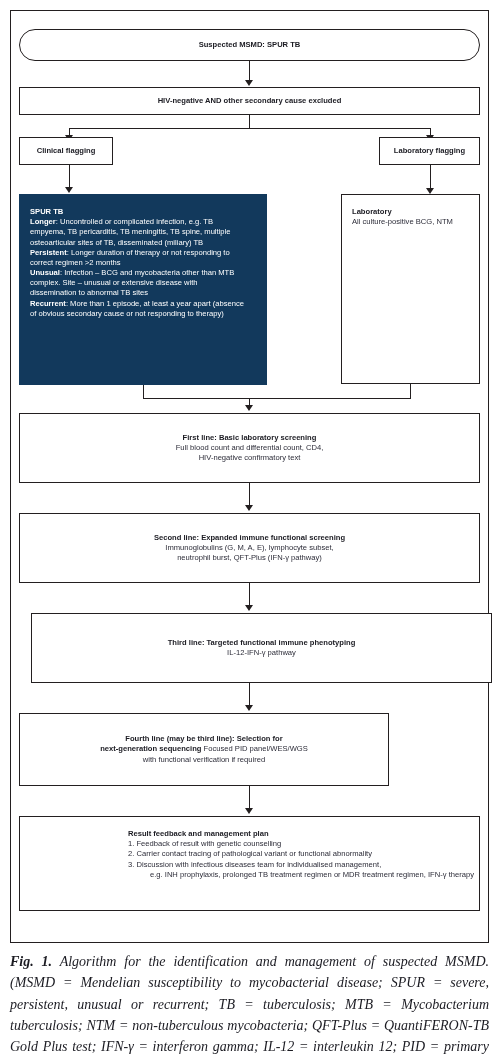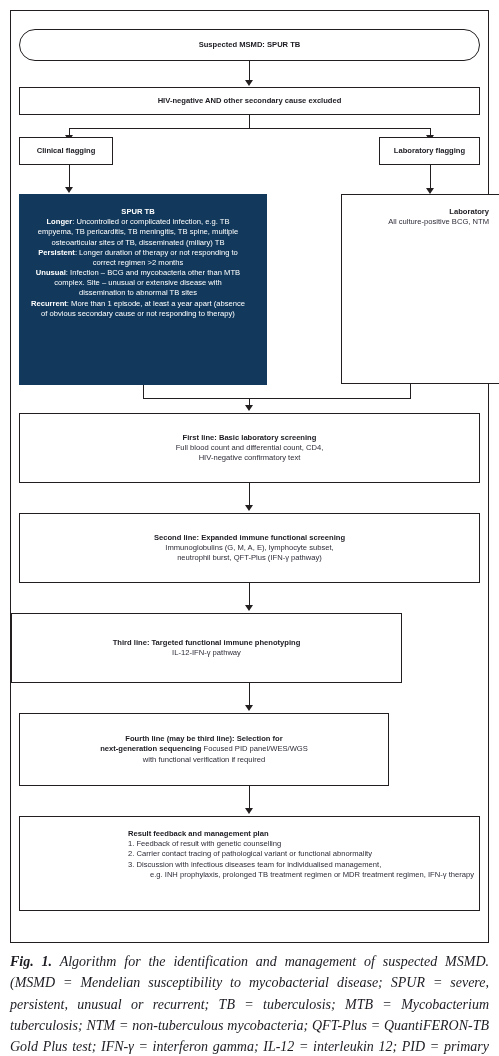--- a/index.html
+++ b/index.html
@@ -52,21 +52,21 @@
   .t-line { display: block; }
 
   
   .node.navy {
     background: #12395c;
     border: none;
     color: #ffffff;
     justify-content: flex-start;
   }
   .node.navy .t-bold { color: #ffffff; }
-  .node.navy .pad { padding: 13px 21px 0 11px; text-align: center; }
+  .node.navy .pad { padding: 13px 21px 0 11px; }
 
   
   .vline {
     position: absolute;
     width: 1.4px;
     background: #231f20;
   }
   .hline {
     position: absolute;
     height: 1.4px;
@@ -157,21 +157,21 @@
   <div class="node navy left" style="left:8px; top:183px; width:248px; height:191px;">
     <div class="pad">
       <span class="t-bold t-line">SPUR TB</span>
       <span class="t-line"><span class="t-bold">Longer</span><span>: </span><span>Uncontrolled or complicated infection, e.g. TB empyema, TB pericarditis, TB meningitis, TB spine, multiple osteoarticular sites of TB, disseminated (miliary) TB</span></span>
       <span class="t-line"><span class="t-bold">Persistent</span><span>: </span><span>Longer duration of therapy or not responding to correct regimen &gt;2 months</span></span>
       <span class="t-line"><span class="t-bold">Unusual</span><span>: </span><span>Infection – BCG and mycobacteria other than MTB complex. Site – unusual or extensive disease with dissemination to abnormal TB sites</span></span>
       <span class="t-line"><span class="t-bold">Recurrent</span><span>: </span><span>More than 1 episode, at least a year apart (absence of obvious secondary cause or not responding to therapy)</span></span>
     </div>
   </div>
 
-  <div class="node left" style="left:330px; top:183px; width:159px; height:190px; justify-content:flex-start;text-align:right;">
+  <div class="node left" style="left:330px; top:183px; width:139px; height:190px; justify-content:flex-start;">
     <div class="pad leftpad" style="padding-top:12px;">
       <span class="t-bold t-line">Laboratory</span>
       <span class="t-line">All culture-positive BCG, NTM</span>
     </div>
   </div>
 
   <div class="vline" style="left:132px; top:374px; height:14px;"></div>
   <div class="vline" style="left:399px; top:373px; height:15px;"></div>
   <div class="hline" style="left:132px; top:387px; width:268px;"></div>
   <div class="vline" style="left:238px; top:387px; height:9px;"></div>
@@ -192,21 +192,21 @@
     <div class="pad">
       <span class="t-bold t-line">Second line: Expanded immune functional screening</span>
       <span class="t-line">Immunoglobulins (G, M, A, E), lymphocyte subset,</span>
       <span class="t-line">neutrophil burst, QFT-Plus (IFN-γ pathway)</span>
     </div>
   </div>
 
   <div class="vline" style="left:238px; top:572px; height:24px;"></div>
   <div class="arrow" style="left:234px; top:594px;"></div>
 
-  <div class="node center" style="left:0; top:602px; width:391px; height:70px;align-items:center;">
+  <div class="node center" style="left:20px; top:602px; width:461px; height:70px;align-items:center;">
     <div class="pad">
       <span class="t-bold t-line">Third line: Targeted functional immune phenotyping</span>
       <span class="t-line">IL-12-IFN-γ pathway</span>
     </div>
   </div>
 
   <div class="vline" style="left:238px; top:672px; height:24px;"></div>
   <div class="arrow" style="left:234px; top:694px;"></div>
 
   <div class="node center" style="left:8px; top:702px; width:370px; height:73px;">

